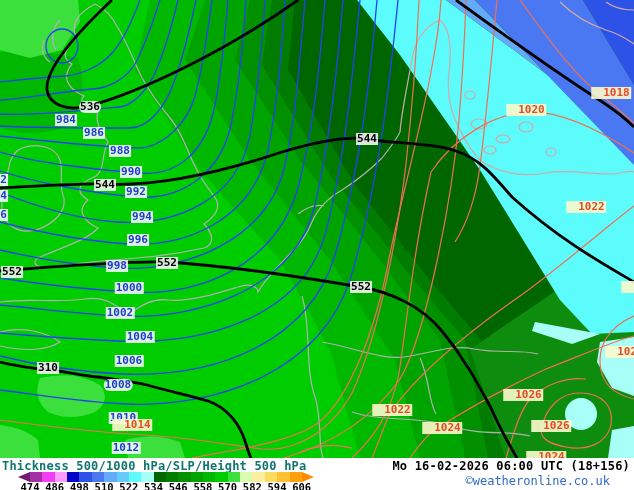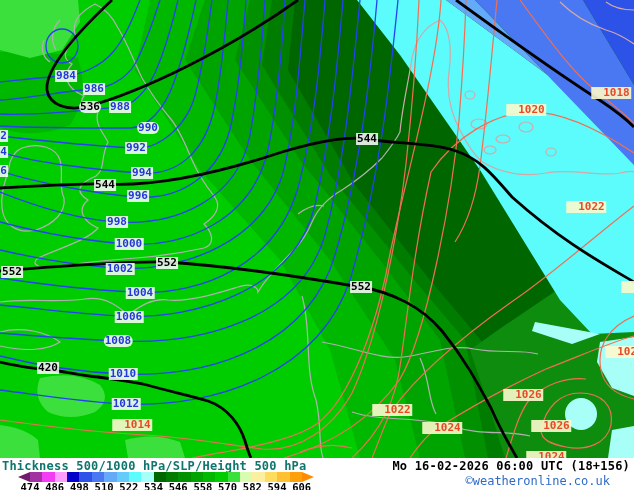--- a/index.html
+++ b/index.html
@@ -3,21 +3,21 @@
 <meta charset="utf-8">
 <style>
   html,body{margin:0;padding:0;background:#fff;}
   #frame{position:relative;width:634px;height:490px;background:#fff;overflow:hidden;
          font-family:"DejaVu Sans Mono",monospace;}
   #map{position:absolute;left:0;top:0;width:634px;height:458px;overflow:hidden;background:#00cd00;}
   #map svg{position:absolute;left:0;top:0;}
   .lbl{position:absolute;transform:translate(-50%,-50%);font:bold 11px "DejaVu Sans Mono",monospace;
        line-height:12px;padding:0 1px;white-space:nowrap;}
   .hl{color:#000;background:rgba(255,255,255,.85);}
-  .bl{color:#2238d8;background:rgba(255,255,255,.85);}
+  .bl{color:#2238d8;background:rgba(255,255,255,.85);margin-top:44px;}
   .ol{color:#e84a28;background:rgba(252,250,205,.9);padding-left:12px;}
   #footer{position:absolute;left:0;top:458px;width:634px;height:32px;background:#fff;}
   #maptitle{position:absolute;left:2px;top:1px;font:bold 12px "DejaVu Sans Mono",monospace;color:#0f766e;letter-spacing:.2px;}
   #datetime{position:absolute;right:4px;top:1px;font:bold 12px "DejaVu Sans Mono",monospace;color:#000;letter-spacing:.2px;}
   #credit{position:absolute;right:24px;top:16px;font:12px "DejaVu Sans Mono",monospace;color:#2e6bc8;}
   #legend-bar{position:absolute;left:30px;top:14px;width:272px;height:10px;display:flex;}
   #legend-bar .seg{flex:1 1 auto;height:10px;}
   #legend-arrow-left{position:absolute;left:18px;top:14px;width:0;height:0;
       border-top:5px solid transparent;border-bottom:5px solid transparent;}
   #legend-arrow-right{position:absolute;left:302px;top:14px;width:0;height:0;
@@ -120,25 +120,25 @@
         <path d="M456,0 C500,32 562,76 601,101 C616,111 626,119 634,127"></path>
       </g>
     </svg>
 
   <div class="lbl hl" style="left: 90px; top: 107px; border-radius: 6px;">536</div>
       <div class="lbl hl" style="left: 105px; top: 185px;">544</div>
       <div class="lbl hl" style="left: 367px; top: 139px;">544</div>
       <div class="lbl hl" style="left: 12px; top: 272px;">552</div>
       <div class="lbl hl" style="left: 167px; top: 263px;">552</div>
       <div class="lbl hl" style="left: 361px; top: 287px;">552</div>
-      <div class="lbl hl" style="left: 48px; top: 368px;">420</div>
+      <div class="lbl hl" style="left: 48px; top: 368px;">310</div>
       <div class="lbl bl" style="left: 66px; top: 76px;">984</div>
       <div class="lbl bl" style="left: 94px; top: 89px;">986</div>
       <div class="lbl bl" style="left: 120px; top: 107px;">988</div>
-      <div class="lbl bl" style="left: 148px; top: 128px; border-radius: 6px;">990</div>
+      <div class="lbl bl" style="left: 131px; top: 128px;">990</div>
       <div class="lbl bl" style="left: 136px; top: 148px;">992</div>
       <div class="lbl bl" style="left: 142px; top: 173px;">994</div>
       <div class="lbl bl" style="left: 138px; top: 196px;">996</div>
       <div class="lbl bl" style="left: 117px; top: 222px;">998</div>
       <div class="lbl bl" style="left: 129px; top: 244px;">1000</div>
       <div class="lbl bl" style="left: 120px; top: 269px;">1002</div>
       <div class="lbl bl" style="left: 140px; top: 293px;">1004</div>
       <div class="lbl bl" style="left: 129px; top: 317px;">1006</div>
       <div class="lbl bl" style="left: 118px; top: 341px; border-radius: 6px;">1008</div>
       <div class="lbl bl" style="left: 123px; top: 374px;">1010</div>

